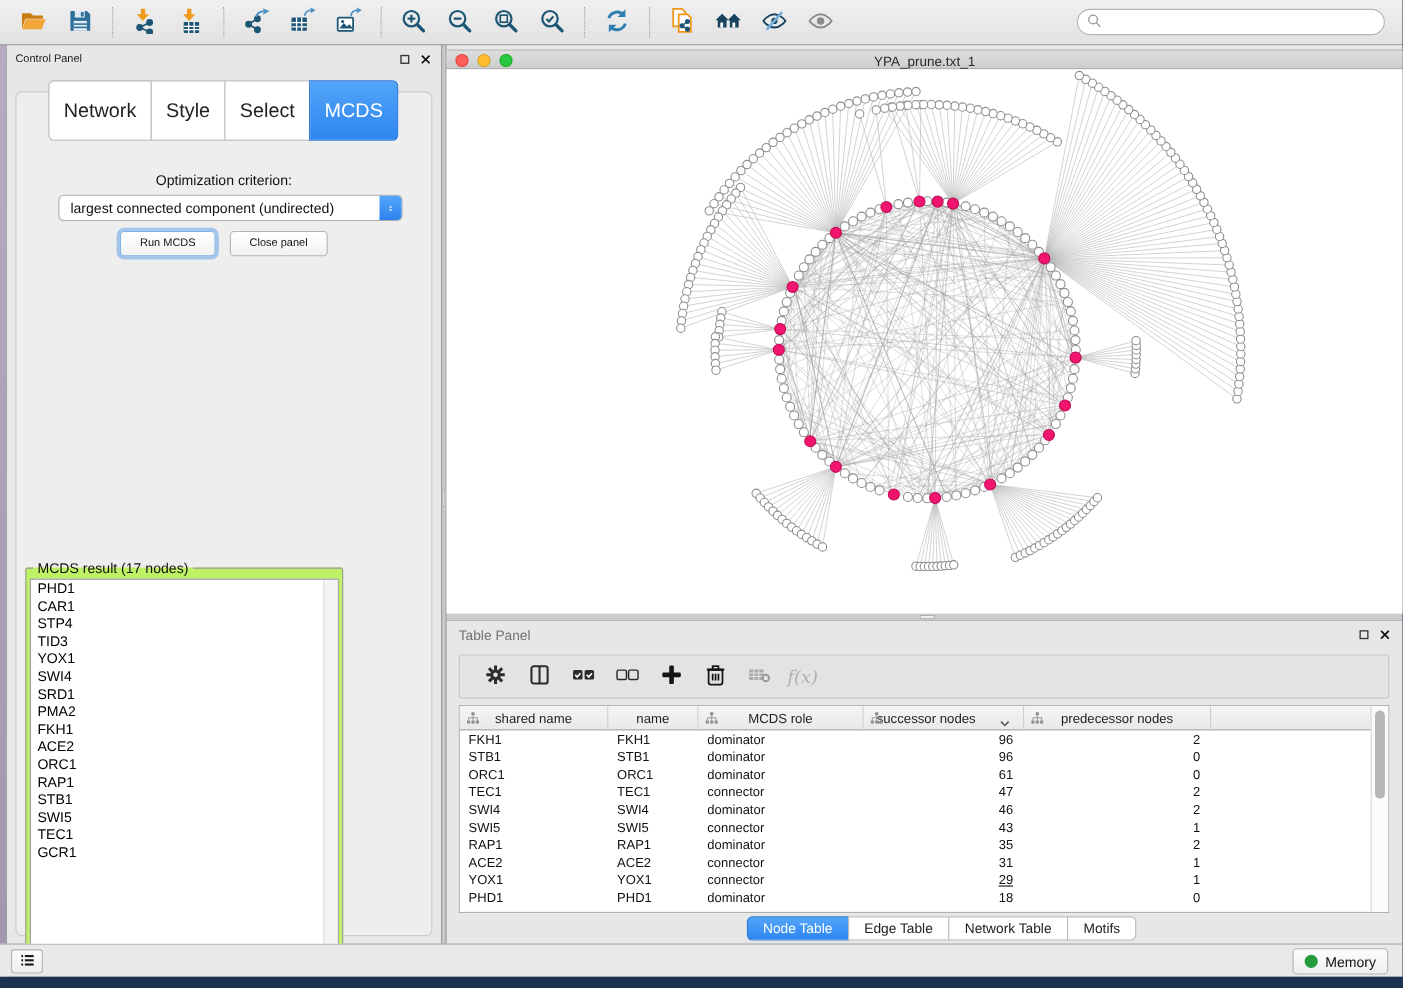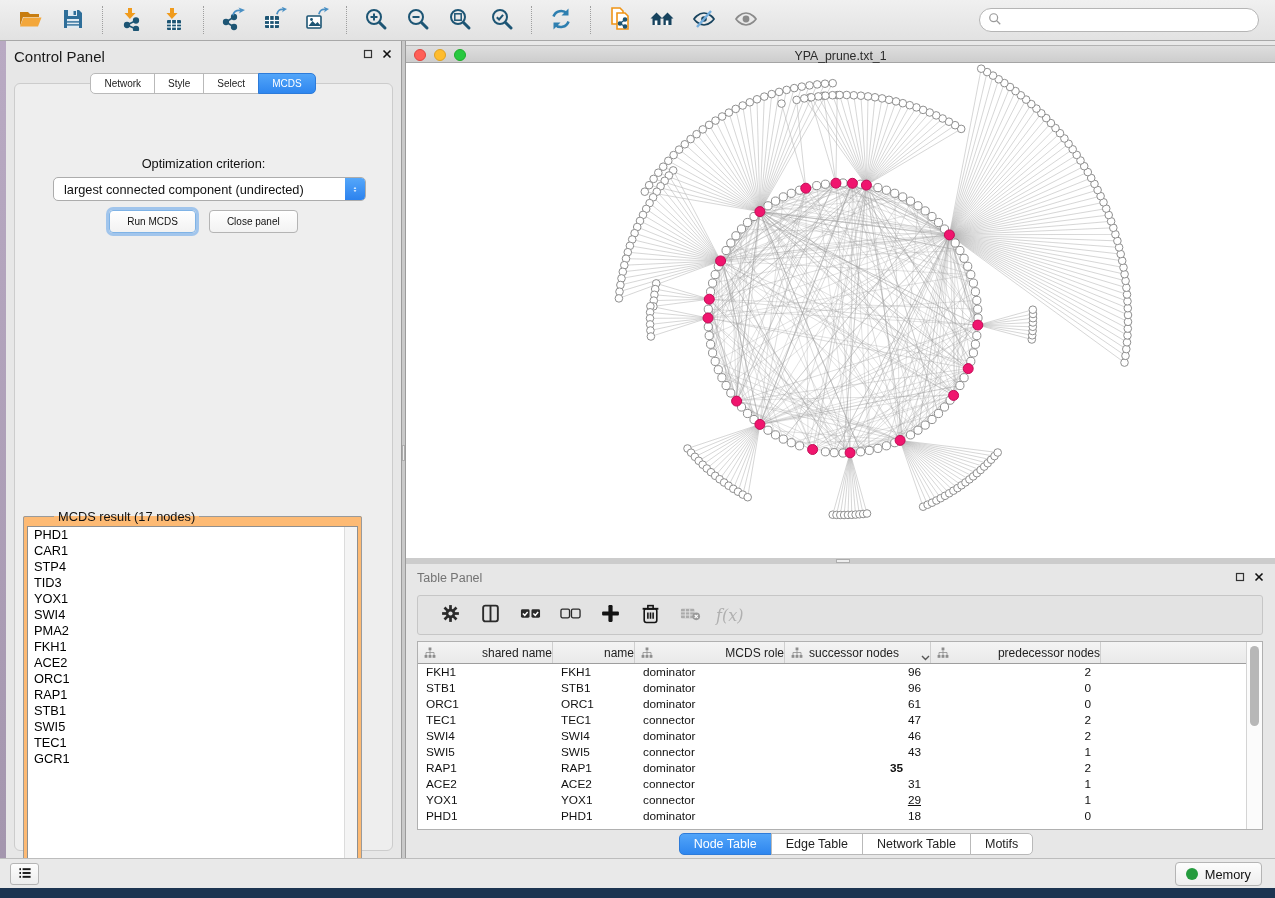--- a/index.html
+++ b/index.html
@@ -20,49 +20,49 @@
   .tb-btn svg { width:24px; height:24px; }
   .tb-sep { width:1px; height:28px; margin:0 8px; border-left:1px dotted #9f9f9f; }
   .searchbox { position:absolute; right:16px; top:8px; width:280px; height:24px; background:#fff;
                border:1px solid #b5b5b5; border-radius:12px; display:flex; align-items:center; padding:0 8px; }
   .searchbox svg { width:14px; height:14px; flex:0 0 auto; }
   .searchbox input { border:none; outline:none; flex:1; margin-left:5px; font-size:12px; background:transparent; }
 
   
   .control-panel { position:absolute; left:6px; top:41px; width:395px; height:817px; background:#e7e7e7; }
   .panel-title-row { position:absolute; left:0; top:0; width:100%; height:26px; }
-  .panel-title { position:absolute; left:8px; top:7px; font-size:15px; color:#1a1a1a; }
+  .panel-title { position:absolute; left:8px; top:7px; font-size:10px; color:#1a1a1a; }
   .win-btns { position:absolute; right:8px; top:7px; display:flex; gap:7px; }
   .win-btn { width:12px; height:12px; display:flex; align-items:center; justify-content:center; }
   .win-btn svg { width:10px; height:10px; }
 
   .ctl-card { position:absolute; left:8px; top:42px; width:379px; height:768px; background:#eeeeee;
               border:1px solid #cccccc; border-radius:6px; }
   .ctl-tabs { position:absolute; left:0; top:32px; width:100%; display:flex; justify-content:center; z-index:3; }
-  .tab { padding:4px 13px; background:#fff; border:1px solid #b9b9b9; margin-left:-1px;
-         font-size:10px; color:#222; }
+  .tab { padding:16px 13px; background:#fff; border:1px solid #b9b9b9; margin-left:-1px;
+         font-size:18px; color:#222; }
   .tab:first-child { border-radius:5px 0 0 5px; }
   .tab:last-child { border-radius:0 5px 5px 0; }
   .tab.sel { background:linear-gradient(#52a5f9,#2e86ef); border-color:#2d7bd9; color:#fff; }
 
   .opt-label { position:absolute; left:0; top:72px; width:100%; text-align:center; font-size:12.8px; color:#111; }
   .dropdown { position:absolute; left:38px; top:93px; width:313px; height:24px; background:#fff;
               border:1px solid #acacac; border-radius:5px; display:flex; align-items:center; }
   .dropdown-value { flex:1; padding-left:10px; font-size:12.8px; color:#111; white-space:nowrap; overflow:hidden; }
   .dropdown-stepper { width:20px; height:22px; margin-right:0px; border-radius:0 4px 4px 0;
                       background:linear-gradient(#55a7fa,#2c82ee); display:flex; flex-direction:column;
                       align-items:center; justify-content:center; gap:2px; }
   .dropdown-stepper svg { width:8px; height:5px; }
   .btn-row { position:absolute; left:0; top:126px; width:100%; display:flex; justify-content:center; gap:13px; }
   .push-btn { height:23px; padding:0 17px; background:linear-gradient(#ffffff,#f2f2f2); border:1px solid #b4b4b4;
               border-radius:4px; font-size:10px; color:#111; display:flex; align-items:center; }
   .push-btn.focused { border-color:#7fb3e6; box-shadow:0 0 0 3px rgba(110,170,235,.6); }
 
-  .mcds-fieldset { position:absolute; left:8px; top:425px; width:339px; height:370px;
-                   border:1px solid #9a9a9a; border-radius:2px; background:#fdba74;padding-left:24px; }
+  .mcds-fieldset { position:absolute; left:8px; top:425px; width:289px; height:370px;
+                   border:1px solid #9a9a9a; border-radius:2px; background:#bef264; }
   .mcds-legend { margin-left:6px; padding:0 4px; font-size:12.8px; color:#111; }
   .mcds-list { position:absolute; left:3px; right:3px; top:2px; bottom:5px; background:#fff;
                border:1px solid #8f8f8f; overflow:hidden; }
   .mcds-scroll { position:absolute; right:0; top:0; bottom:0; width:13px; background:#f4f4f4; border-left:1px solid #dcdcdc; }
   .mcds-item { height:16px; line-height:16px; padding-left:6px; font-size:12.8px; color:#000; }
 
   
   .vsplit { position:absolute; left:401px; top:41px; width:5px; height:817px; background:#c9c9c9;
             border-left:1px solid #9b9b9b; border-right:1px solid #9b9b9b; }
   .vsplit-handle { position:absolute; left:0px; top:404px; width:3px; height:16px; background:#ececec; border:1px solid #adadad; }
@@ -87,21 +87,21 @@
   .tp-toolbar { position:absolute; left:11px; top:31px; width:846px; height:40px; background:#e3e3e3;
                 border:1px solid #c6c6c6; border-radius:3px; display:flex; align-items:center; padding-left:12px; }
   .tp-btn { width:26px; height:26px; margin:0 7px; display:flex; align-items:center; justify-content:center; }
   .tp-btn svg { width:21px; height:21px; }
   .tp-fx { font-family:"DejaVu Serif", serif; font-style:italic; font-size:16px; color:#b0b0b0; margin-left:6px; }
 
   .table-box { position:absolute; left:11px; top:77px; width:846px; height:189px; background:#fff; border:1px solid #b0b0b0; }
   .thead { position:absolute; left:0; top:0; width:829px; height:22px; background:linear-gradient(#f4f4f4,#e9e9e9);
            border-bottom:1px solid #9e9e9e; }
   .th { position:absolute; top:0; height:21px; border-right:1px solid #cfcfcf; display:flex;
-        align-items:center; justify-content:flex-end; font-size:12px; color:#222; }
+        align-items:center; justify-content:center; font-size:12px; color:#222; }
   .th .sitemap { position:absolute; left:6px; top:5px; width:12px; height:12px; }
   .th .sortchev { margin-left:6px; width:9px; height:6px; }
   .tbody { position:absolute; left:0; top:22px; width:829px; height:165px; overflow:hidden; }
   .tr { position:absolute; left:0; width:100%; height:16px; }
   .td { position:absolute; top:0; height:16px; line-height:16px; font-size:11.8px; color:#111; white-space:nowrap; }
   .td.num { text-align:right; }
   .tscroll { position:absolute; right:0; top:0; width:16px; height:187px; background:#fbfbfb; border-left:1px solid #d4d4d4; }
   .tthumb { position:absolute; left:3px; top:4px; width:9px; height:80px; background:#b7b7b7; border-radius:5px; }
 
   .tp-tabs { position:absolute; left:16px; top:269px; width:100%; display:flex; justify-content:center; }
@@ -322,20 +322,21 @@
       <fieldset class="mcds-fieldset">
         <legend class="mcds-legend">MCDS result (17 nodes)</legend>
         <div class="mcds-list" id="mcds-list">
           <div class="mcds-scroll"></div>
         <div class="mcds-item">PHD1</div>
             <div class="mcds-item">CAR1</div>
             <div class="mcds-item">STP4</div>
             <div class="mcds-item">TID3</div>
             <div class="mcds-item">YOX1</div>
             <div class="mcds-item">SWI4</div>
+            <div class="mcds-item">SRD1</div>
             <div class="mcds-item">PMA2</div>
             <div class="mcds-item">FKH1</div>
             <div class="mcds-item">ACE2</div>
             <div class="mcds-item">ORC1</div>
             <div class="mcds-item">RAP1</div>
             <div class="mcds-item">STB1</div>
             <div class="mcds-item">SWI5</div>
             <div class="mcds-item">TEC1</div>
             <div class="mcds-item">GCR1</div>
           </div>
@@ -1393,21 +1394,21 @@
             <div class="td" style="left: 8px;">SWI5</div>
             <div class="td" style="left: 143px;">SWI5</div>
             <div class="td" style="left: 225px;">connector</div>
             <div class="td num" style="left: 367px; width: 136px;">43</div>
             <div class="td num" style="left: 513px; width: 160px;">1</div>
           </div>
           <div class="tr" style="top: 96px;">
             <div class="td" style="left: 8px;">RAP1</div>
             <div class="td" style="left: 143px;">RAP1</div>
             <div class="td" style="left: 225px;">dominator</div>
-            <div class="td num" style="left: 349px; width: 136px; font-weight: bold;">35</div>
+            <div class="td num" style="left: 367px; width: 136px;">35</div>
             <div class="td num" style="left: 513px; width: 160px;">2</div>
           </div>
           <div class="tr" style="top: 112px;">
             <div class="td" style="left: 8px;">ACE2</div>
             <div class="td" style="left: 143px;">ACE2</div>
             <div class="td" style="left: 225px;">connector</div>
             <div class="td num" style="left: 367px; width: 136px;">31</div>
             <div class="td num" style="left: 513px; width: 160px;">1</div>
           </div>
           <div class="tr" style="top: 128px;">

